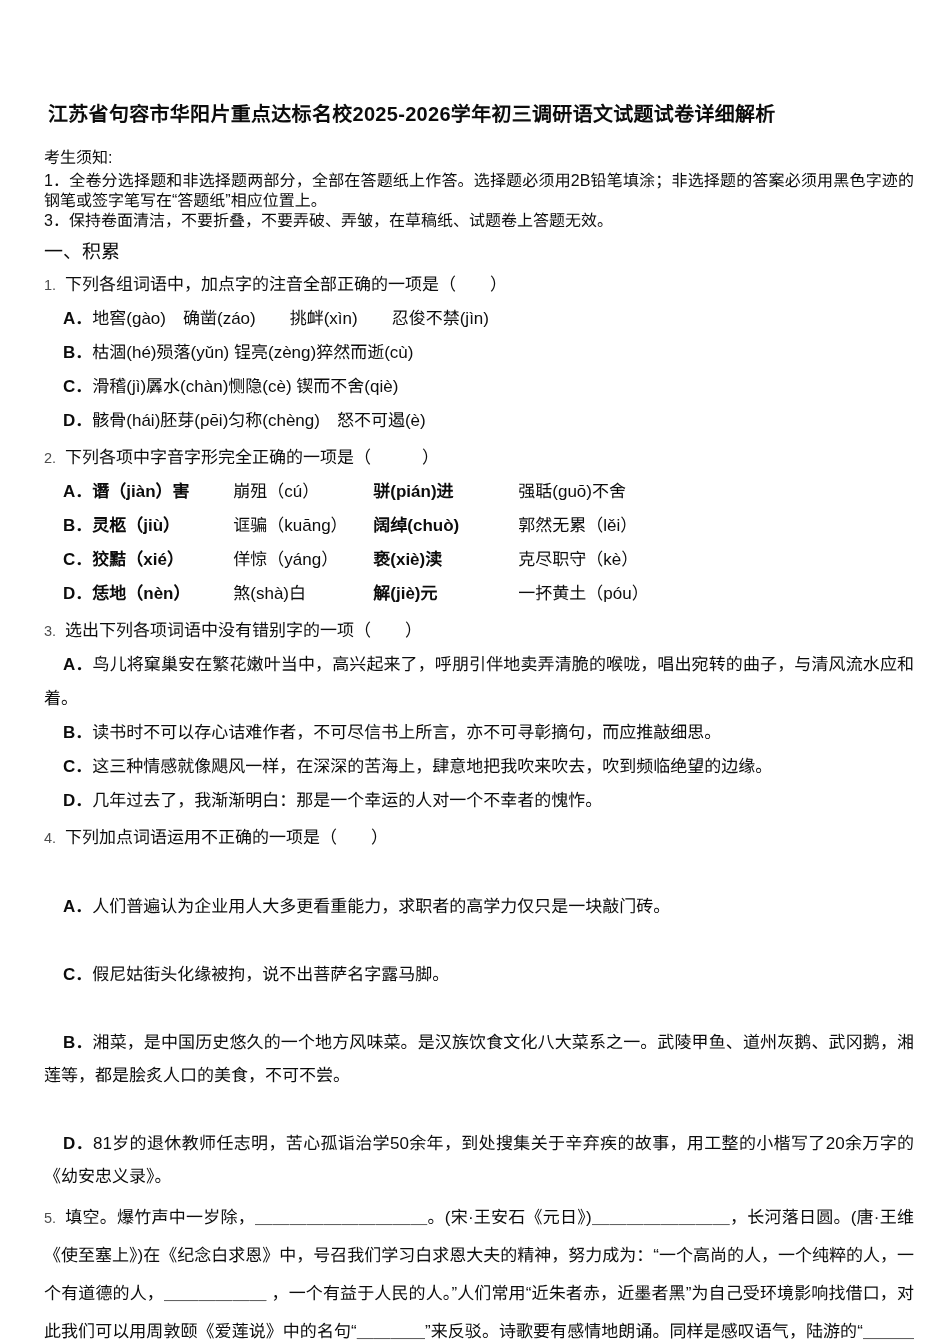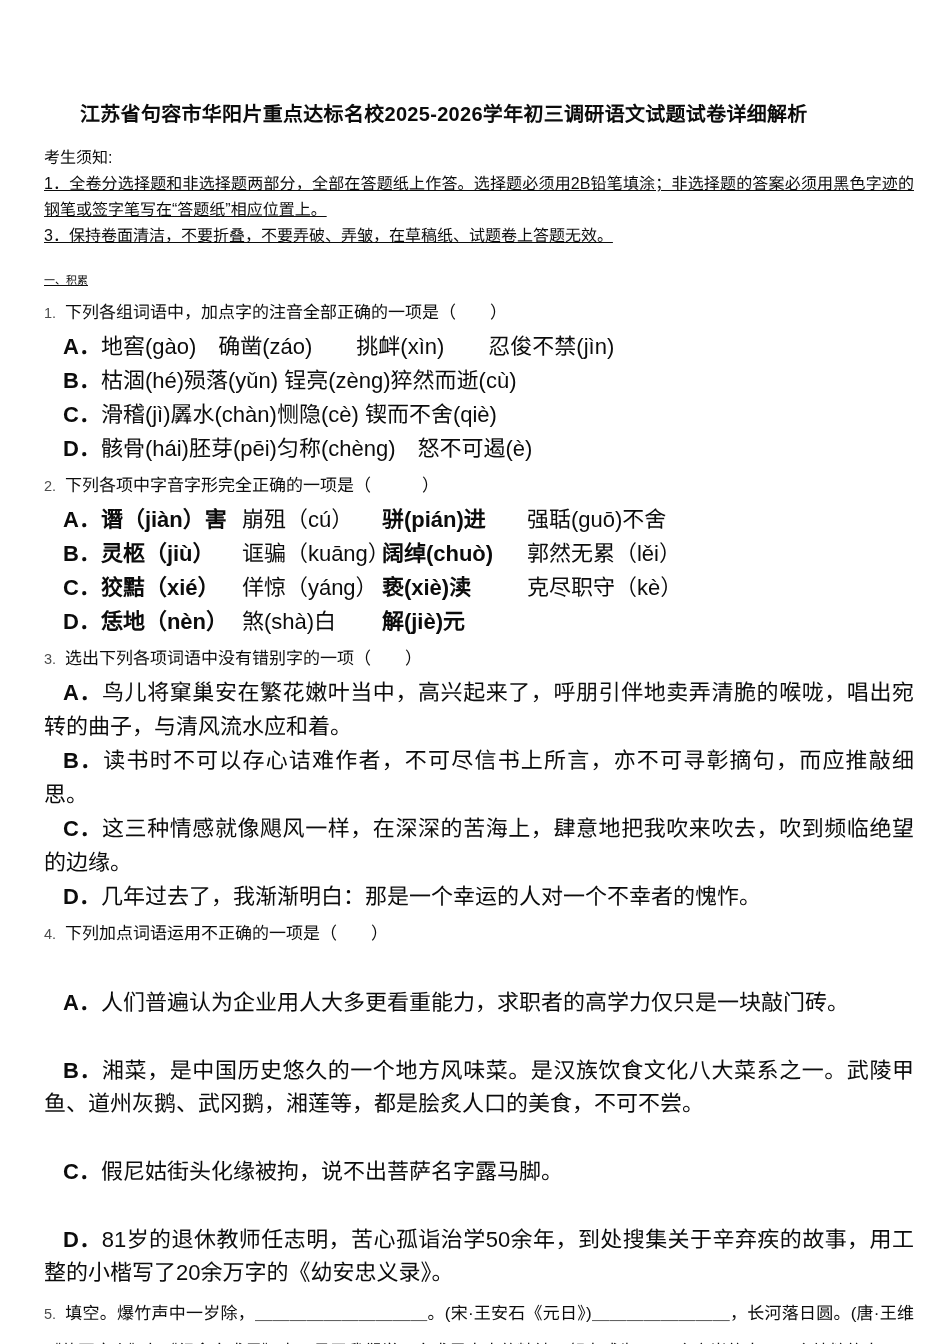--- a/index.html
+++ b/index.html
@@ -6,33 +6,33 @@
   html, body { background:#ffffff; }
   body {
     width:950px; height:1344px; overflow:hidden;
     color:#0c0c0c;
     font-family:"Liberation Sans","DejaVu Sans",sans-serif;
   }
   .page { padding:100px 36px 40px 44px; }
 
   .title {
     font-size:20px; font-weight:700; line-height:28px;
-    margin:0 0 17px 36px; letter-spacing:0.3px;
+    margin:0 0 17px 4px; letter-spacing:0.3px;
   }
 
   .notice-head { font-size:16px; line-height:26px; }
-  .notice { font-size:16px; line-height:26px; text-align:justify;text-decoration:underline; }
+  .notice { font-size:16px; line-height:20px; text-align:justify; }
 
-  .section { font-size:11px; line-height:26px; margin-top:18px;text-decoration:underline; }
+  .section { font-size:19px; line-height:26px; margin-top:8px; }
 
   .stem { font-size:17px; line-height:34px; margin-top:3px; }
   .qnum { font-size:14.5px; color:#4d4d4d; margin-right:9px; }
 
   .opt {
-    font-size:22px; line-height:34px;
+    font-size:17px; line-height:34px;
     text-indent:19px; text-align:justify;
   }
   .opt-label { font-weight:700; }
 
   
   .opt-cols { display:flex; text-indent:0; padding-left:19px; }
   .opt-cols .opt-label { flex:0 0 27px; }
   .t { flex:0 0 auto; white-space:nowrap; overflow:hidden; }
   .t1 { width:141px;font-weight:bold; }
   .t2 { width:140px; }
@@ -87,34 +87,35 @@
       <span class="t t1">狡黠（xié）</span>
       <span class="t t2">佯惊（yáng）</span>
       <span class="t t3">亵(xiè)渎</span>
       <span class="t t4">克尽职守（kè）</span>
     </p>
     <p class="opt opt-cols">
       <span class="opt-label">D．</span>
       <span class="t t1">恁地（nèn）</span>
       <span class="t t2">煞(shà)白</span>
       <span class="t t3">解(jiè)元</span>
+      <span class="t t4">一抔黄土（póu）</span>
     </p>
   </div>
 
   <div class="question">
     <p class="stem"><span class="qnum">3.</span><span>选出下列各项词语中没有错别字的一项（　　）</span></p>
     <p class="opt"><span class="opt-label">A．</span><span>鸟儿将窠巢安在繁花嫩叶当中，高兴起来了，呼朋引伴地卖弄清脆的喉咙，唱出宛转的曲子，与清风流水应和着。</span></p>
     <p class="opt"><span class="opt-label">B．</span><span>读书时不可以存心诘难作者，不可尽信书上所言，亦不可寻彰摘句，而应推敲细思。</span></p>
     <p class="opt"><span class="opt-label">C．</span><span>这三种情感就像飓风一样，在深深的苦海上，肆意地把我吹来吹去，吹到频临绝望的边缘。</span></p>
     <p class="opt"><span class="opt-label">D．</span><span>几年过去了，我渐渐明白：那是一个幸运的人对一个不幸者的愧怍。</span></p>
   </div>
 
   <div class="question">
     <p class="stem"><span class="qnum">4.</span><span>下列加点词语运用不正确的一项是（　　）</span></p>
     <p class="opt opt-sp"><span class="opt-label">A．</span><span>人们普遍认为企业用人大多更看重能力，求职者的高学力仅只是一块敲门砖。</span></p>
+    <p class="opt opt-sp"><span class="opt-label">C．</span><span>假尼姑街头化缘被拘，说不出菩萨名字露马脚。</span></p>
     <p class="opt opt-sp"><span class="opt-label">B．</span><span>湘菜，是中国历史悠久的一个地方风味菜。是汉族饮食文化八大菜系之一。武陵甲鱼、道州灰鹅、武冈鹅，湘莲等，都是脍炙人口的美食，不可不尝。</span></p>
-    <p class="opt opt-sp"><span class="opt-label">C．</span><span>假尼姑街头化缘被拘，说不出菩萨名字露马脚。</span></p>
     <p class="opt opt-sp"><span class="opt-label">D．</span><span>81岁的退休教师任志明，苦心孤诣治学50余年，到处搜集关于辛弃疾的故事，用工整的小楷写了20余万字的《幼安忠义录》。</span></p>
   </div>
 
   <p class="q5"><span class="qnum">5.</span><span>填空。爆竹声中一岁除，＿＿＿＿＿＿＿＿＿＿。(宋·王安石《元日》)＿＿＿＿＿＿＿＿，长河落日圆。(唐·王维《使至塞上》)在《纪念白求恩》中，号召我们学习白求恩大夫的精神，努力成为：“一个高尚的人，一个纯粹的人，一个有道德的人，＿＿＿＿＿＿ ，一个有益于人民的人。”人们常用“近朱者赤，近墨者黑”为自己受环境影响找借口，对此我们可以用周敦颐《爱莲说》中的名句“＿＿＿＿”来反驳。诗歌要有感情地朗诵。同样是感叹语气，陆游的“＿＿＿＿，</span></p>
 
 </div>
 
 </body></html>

